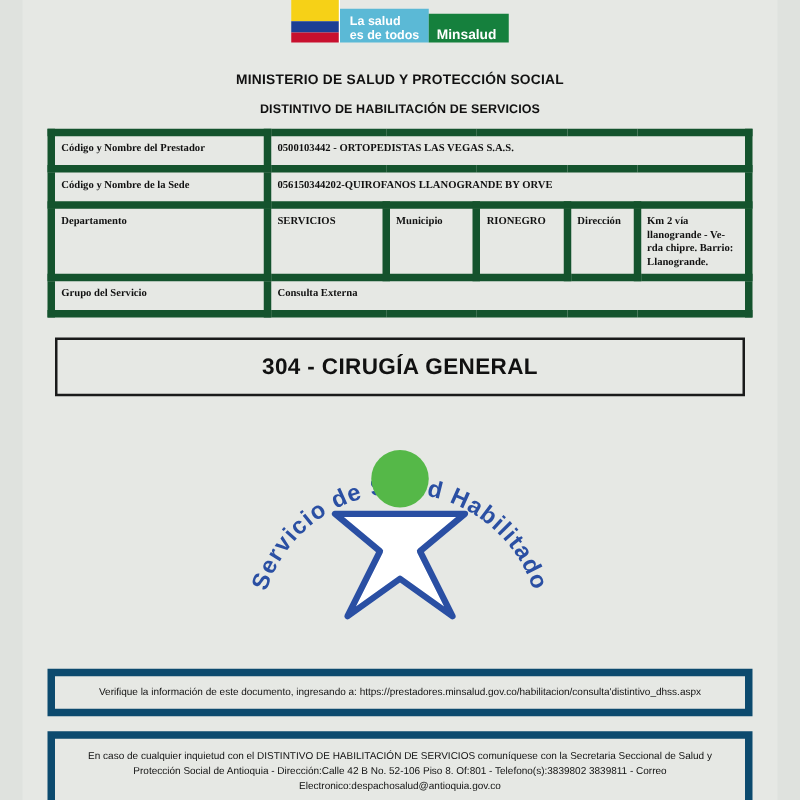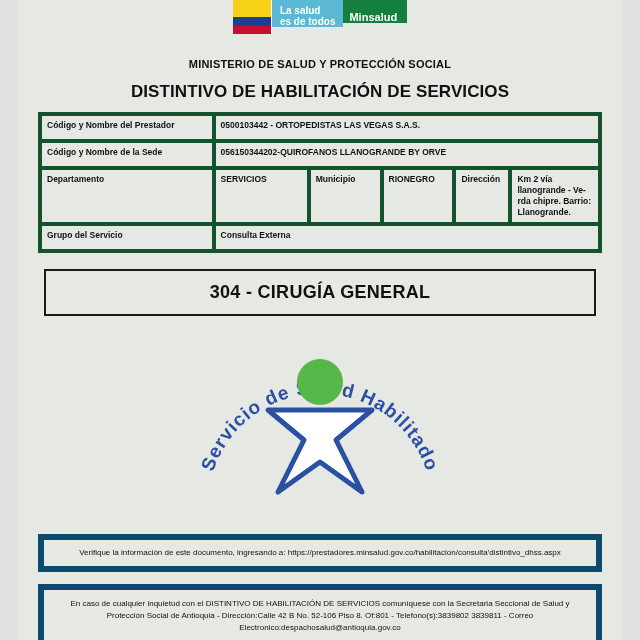--- a/index.html
+++ b/index.html
@@ -33,21 +33,21 @@
   
   .banner {
     position: relative;
     height: 40px;
     display: flex;
     justify-content: center;
     align-items: flex-start;
   }
   .banner-inner {
     display: flex;
-    align-items: flex-start;
+    align-items: flex-end;
     height: 34px;
   }
   .flag {
     width: 38px;
     height: 34px;
     display: flex;
     flex-direction: column;
     border-right: 1px solid #ffffff;
   }
   .flag .yellow { background: #f6d117; height: 17px; }
@@ -74,41 +74,42 @@
   .ministry {
     text-align: center;
     font-size: 11px;
     font-weight: bold;
     color: #111;
     letter-spacing: .2px;
     margin-top: 18px;
   }
   .doc-title {
     text-align: center;
-    font-size: 17px;
+    font-size: 10px;
     font-weight: bold;
     color: #111;
     margin-top: 12px;
     letter-spacing: .1px;
   }
 
   
   table.info {
     width: 100%;
     border-collapse: collapse;
     margin-top: 10px;
     table-layout: fixed;
   }
   table.info td {
-    border: 4px solid #14532d;
+    border: 6px solid #14532d;
     font-size: 8.5px;
     color: #111;
     padding: 4px 5px;
     vertical-align: top;
     line-height: 11px;
+    font-family: Liberation Serif, serif;
   }
   td.lbl { font-weight: bold; }
   td.val { font-weight: bold; }
   .r1 td { height: 15px; }
   .r3 td { height: 34px; }
 
   
   .service-box {
     margin: 16px 6px 0 6px;
     border: 2px solid #1a1a1a;

